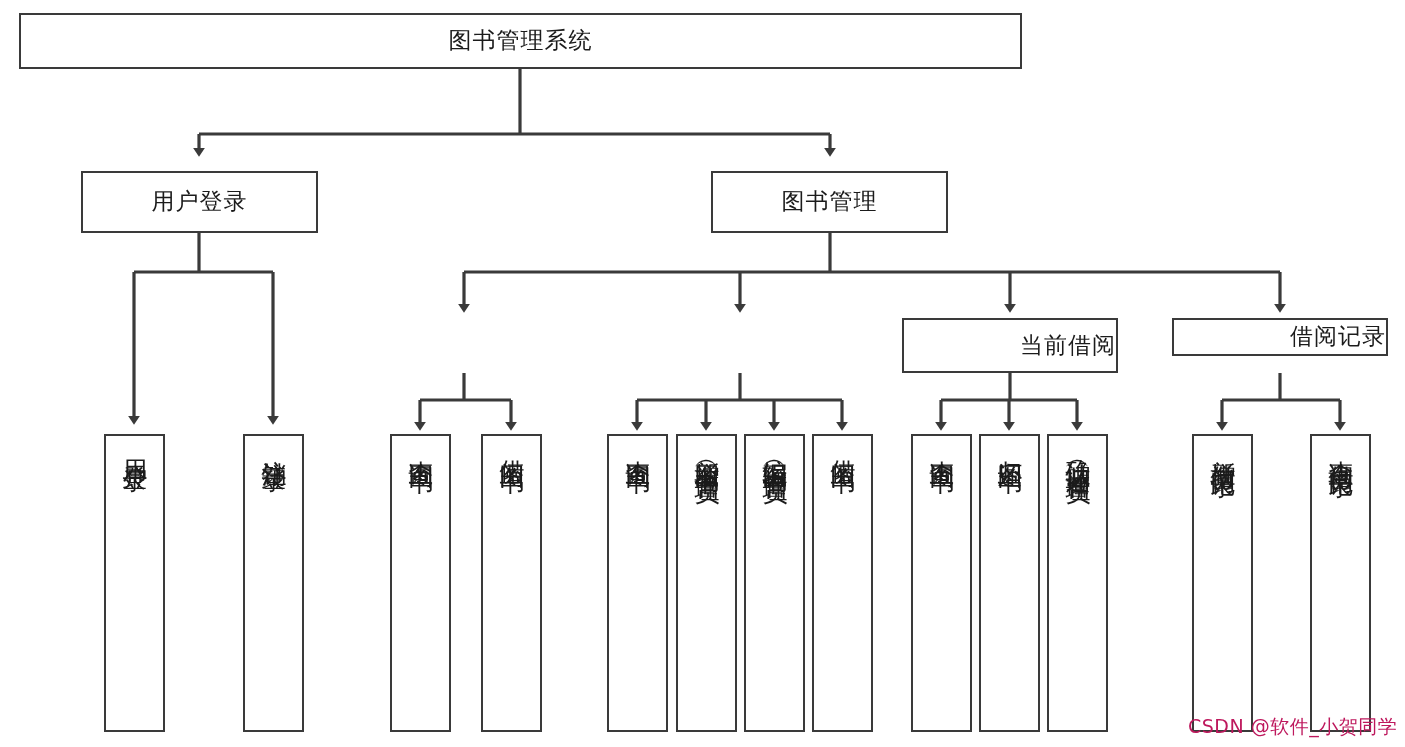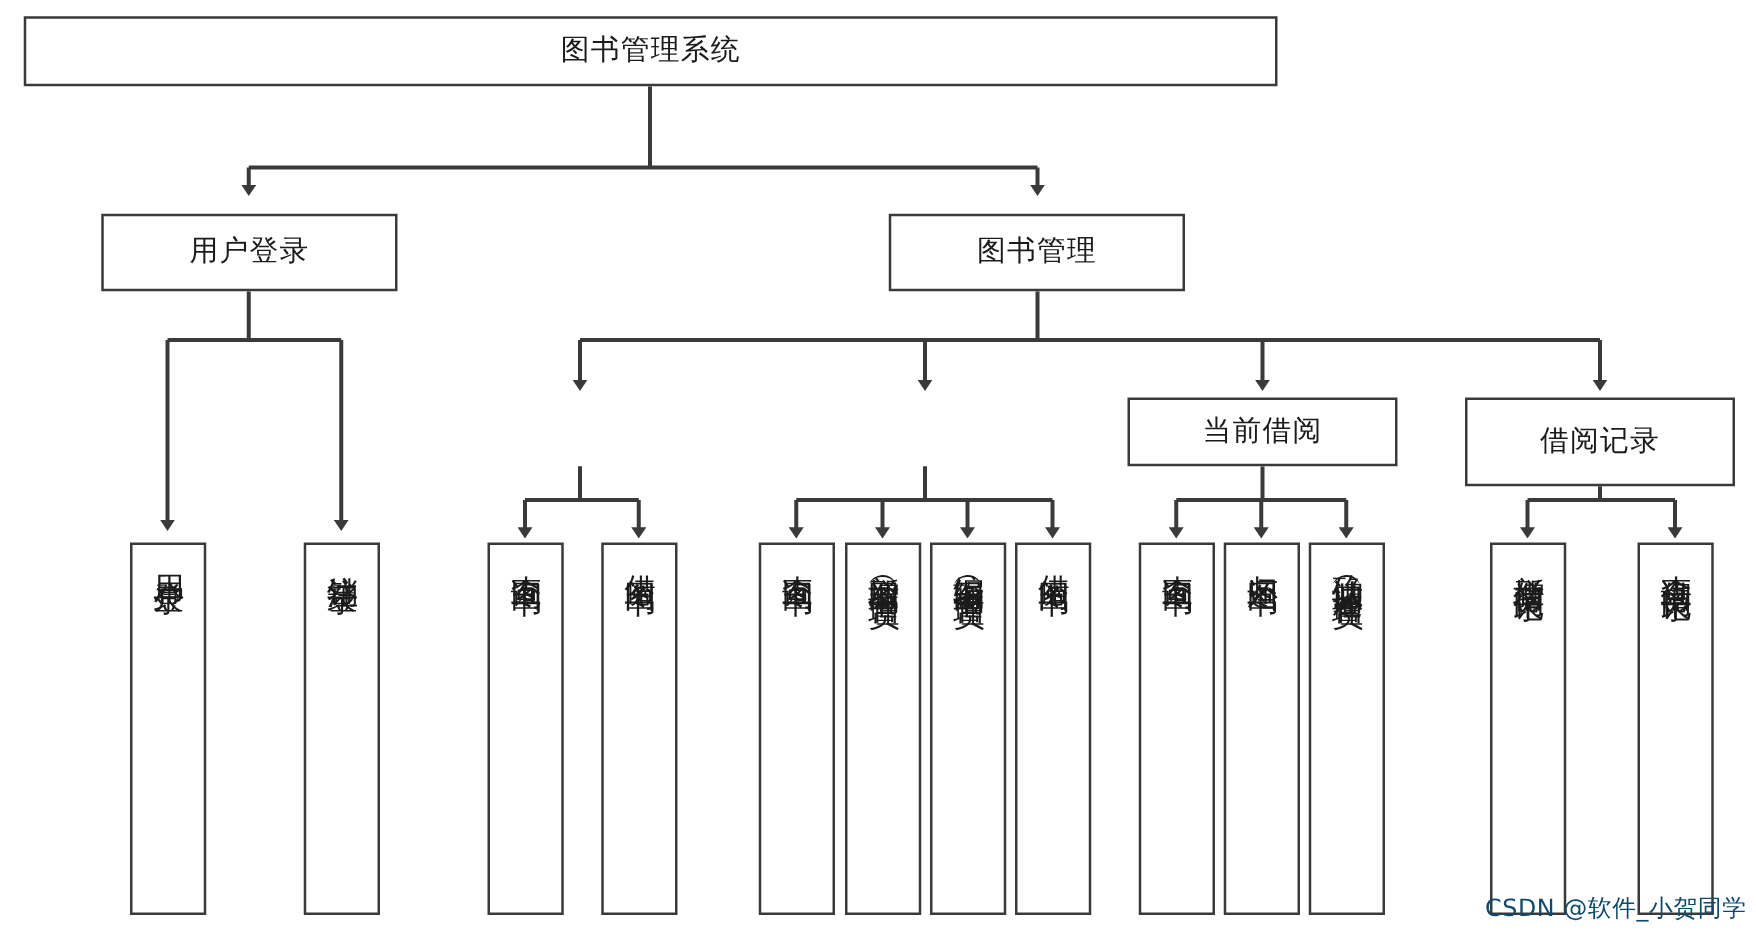--- a/index.html
+++ b/index.html
@@ -55,21 +55,21 @@
     line-height: 1.12;
     letter-spacing: 3px;
     text-align: left;
     max-height: 100%;
   }
   .watermark {
     position: absolute;
     left: 1188px;
     top: 714px;
     font-size: 19px;
-    color: #0c4a6e;
+    color: #be185d;
     letter-spacing: 0.5px;
     white-space: nowrap;
     z-index: 5;
     font-family: "DejaVu Sans", "Liberation Sans", sans-serif;
   }
 </style>
 </head>
 <body>
 
 <div id="canvas">
@@ -128,24 +128,24 @@
     <span class="label">图书管理系统</span>
   </div>
 
   <div class="node h" style="left:81px; top:171px; width:237px; height:62px;">
     <span class="label">用户登录</span>
   </div>
   <div class="node h" style="left:711px; top:171px; width:237px; height:62px;text-align:right;">
     <span class="label">图书管理</span>
   </div>
 
-  <div class="node h" style="left:902px; top:318px; width:216px; height:55px;">
+  <div class="node h" style="left:902px; top:318px; width:216px; height:55px;justify-content:flex-end;">
     <span class="label">当前借阅</span>
   </div>
-  <div class="node h" style="left:1172px; top:318px; width:216px; height:71px;">
+  <div class="node h" style="left:1172px; top:318px; width:216px; height:38px;justify-content:flex-end;">
     <span class="label">借阅记录</span>
   </div>
 
   <div class="node v" style="left:104px; top:434px; width:61px; height:298px;">
     <span class="label">用户登录</span>
   </div>
   <div class="node v" style="left:243px; top:434px; width:61px; height:298px;">
     <span class="label">注销登录</span>
   </div>
 

